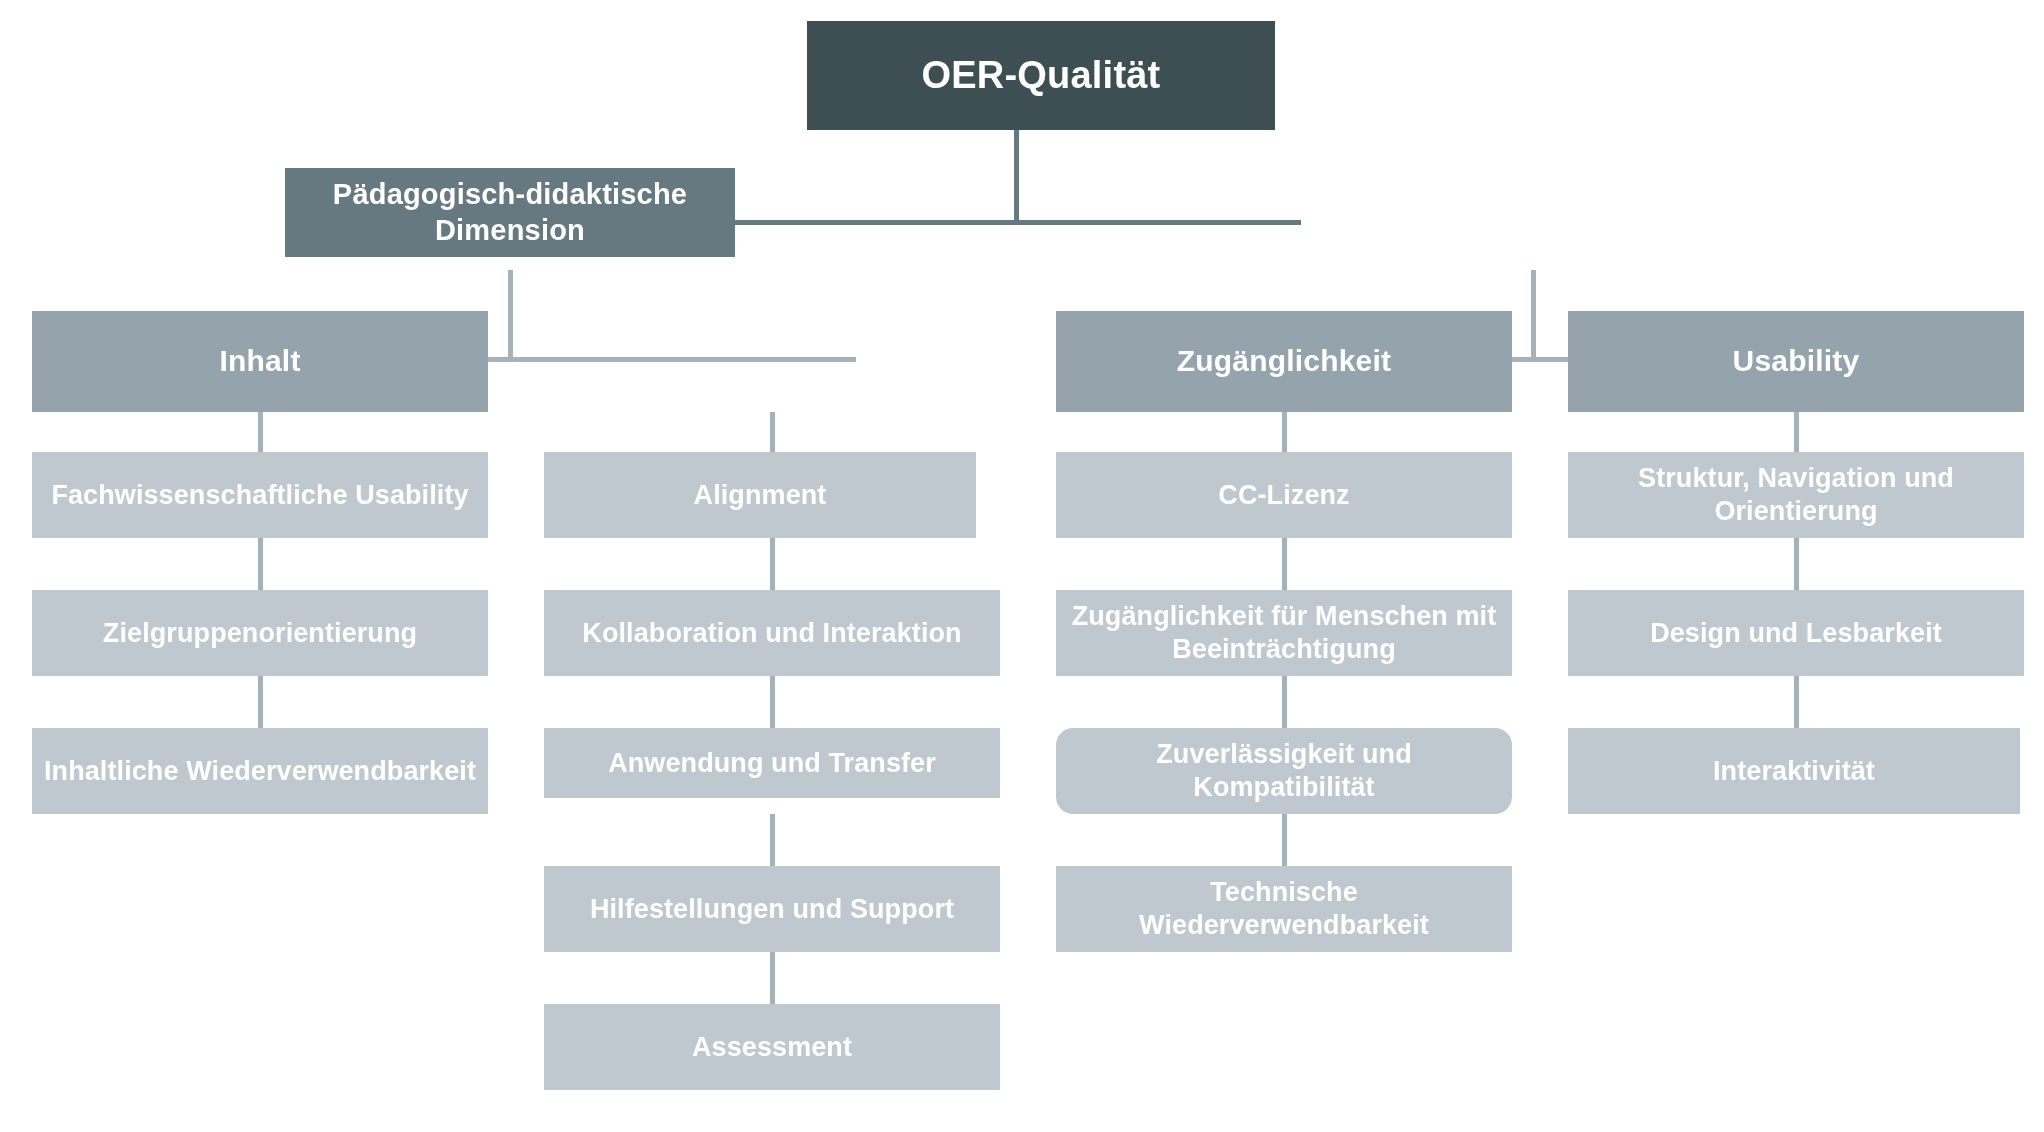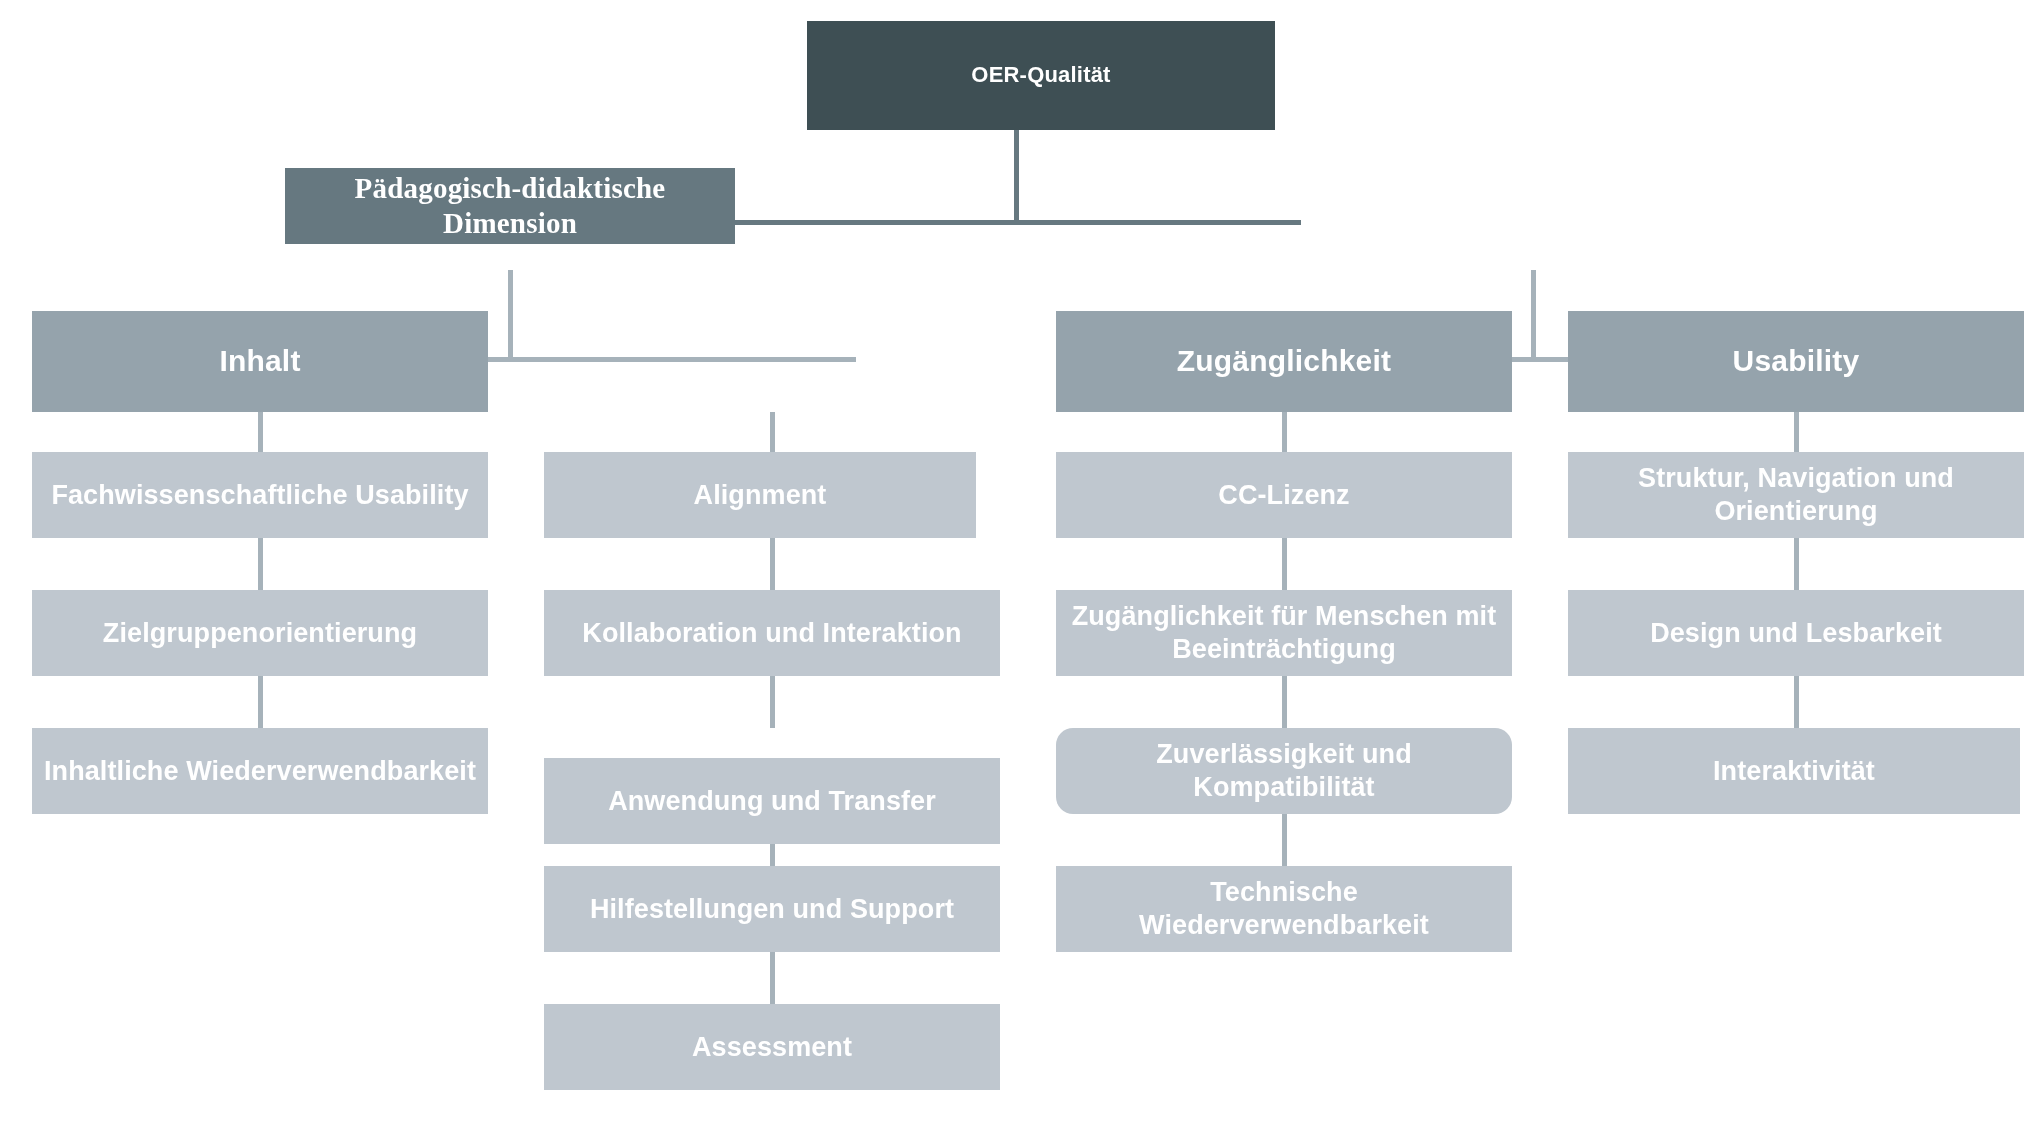--- a/index.html
+++ b/index.html
@@ -25,21 +25,21 @@
     text-align: center;
     color: #ffffff;
     font-weight: bold;
     line-height: 1.22;
     box-sizing: border-box;
     padding: 4px 10px;
     z-index: 2;
   }
   .lvl-root {
     background: #3e4f54;
-    font-size: 22px;
+    font-size: 38px;
     letter-spacing: 0.2px;
   }
   .lvl-dim {
     background: #667880;
     font-size: 29px;
     letter-spacing: 0.2px;
   }
   .lvl-cat {
     background: #95a3ac;
     font-size: 30px;
@@ -88,33 +88,33 @@
   <div class="conn" style="left:1282px; top:538px; width:5px; height:52px;"></div>
   <div class="conn" style="left:1282px; top:676px; width:5px; height:52px;"></div>
   <div class="conn" style="left:1282px; top:814px; width:5px; height:52px;"></div>
 
   <div class="conn" style="left:1794px; top:412px; width:5px; height:40px;"></div>
   <div class="conn" style="left:1794px; top:538px; width:5px; height:52px;"></div>
   <div class="conn" style="left:1794px; top:676px; width:5px; height:52px;"></div>
 
   <div class="node lvl-root" style="left:807px; top:21px; width:468px; height:109px;">OER-Qualität</div>
 
-  <div class="node lvl-dim" style="left:285px; top:168px; width:450px; height:76px;font-family:Liberation Serif, serif;">Pädagogisch-didaktische Dimension</div>
+  <div class="node lvl-dim" style="left:285px; top:168px; width:450px; height:89px;">Pädagogisch-didaktische Dimension</div>
 
   <div class="node lvl-cat" style="left:32px; top:311px; width:456px; height:101px;">Inhalt</div>
   <div class="node lvl-cat" style="left:1056px; top:311px; width:456px; height:101px;">Zugänglichkeit</div>
   <div class="node lvl-cat" style="left:1568px; top:311px; width:456px; height:101px;">Usability</div>
 
   <div class="node lvl-leaf" style="left:32px; top:452px; width:456px; height:86px;">Fachwissenschaftliche Usability</div>
   <div class="node lvl-leaf" style="left:32px; top:590px; width:456px; height:86px;">Zielgruppenorientierung</div>
   <div class="node lvl-leaf" style="left:32px; top:728px; width:456px; height:86px;">Inhaltliche Wiederverwendbarkeit</div>
 
   <div class="node lvl-leaf" style="left:544px; top:452px; width:432px; height:86px;">Alignment</div>
   <div class="node lvl-leaf" style="left:544px; top:590px; width:456px; height:86px;">Kollaboration und Interaktion</div>
-  <div class="node lvl-leaf" style="left:544px; top:728px; width:456px; height:86px;margin-top:30px;">Anwendung und Transfer</div>
+  <div class="node lvl-leaf" style="left:544px; top:728px; width:456px; height:70px;">Anwendung und Transfer</div>
   <div class="node lvl-leaf" style="left:544px; top:866px; width:456px; height:86px;">Hilfestellungen und Support</div>
   <div class="node lvl-leaf" style="left:544px; top:1004px; width:456px; height:86px;">Assessment</div>
 
   <div class="node lvl-leaf" style="left:1056px; top:452px; width:456px; height:86px;">CC-Lizenz</div>
   <div class="node lvl-leaf" style="left:1056px; top:590px; width:456px; height:86px;">Zugänglichkeit für Menschen mit Beeinträchtigung</div>
   <div class="node lvl-leaf" style="left:1056px; top:728px; width:456px; height:86px;border-radius:17px;">Zuverlässigkeit und Kompatibilität</div>
   <div class="node lvl-leaf" style="left:1056px; top:866px; width:456px; height:86px;">Technische Wiederverwendbarkeit</div>
 
   <div class="node lvl-leaf" style="left:1568px; top:452px; width:456px; height:86px;">Struktur, Navigation und Orientierung</div>
   <div class="node lvl-leaf" style="left:1568px; top:590px; width:456px; height:86px;">Design und Lesbarkeit</div>

